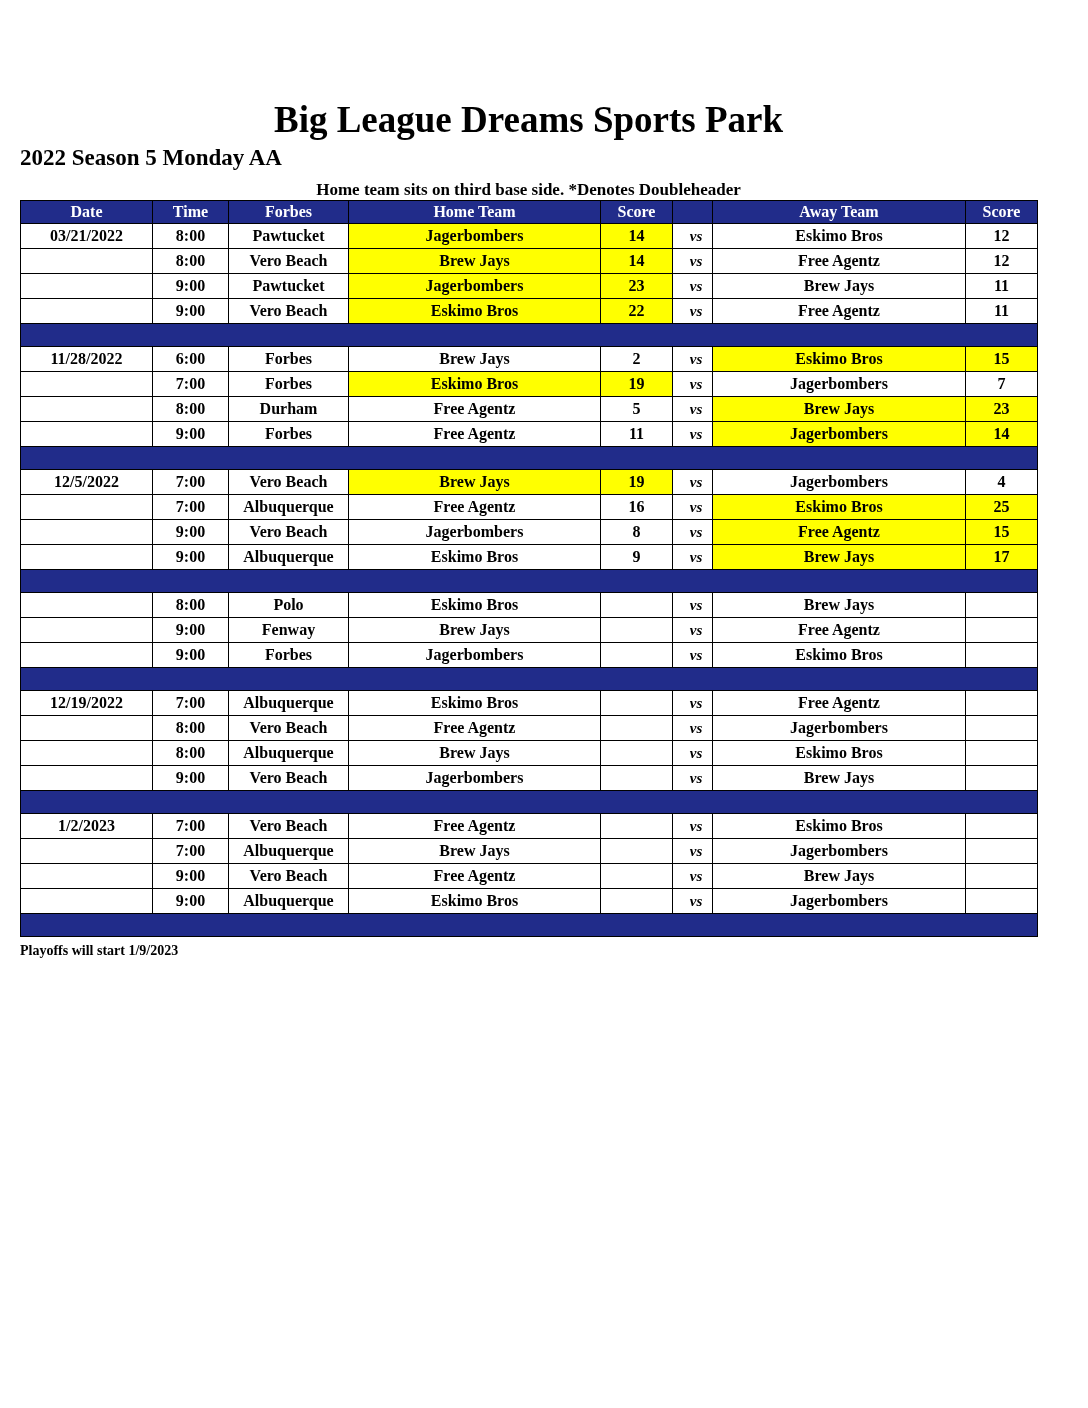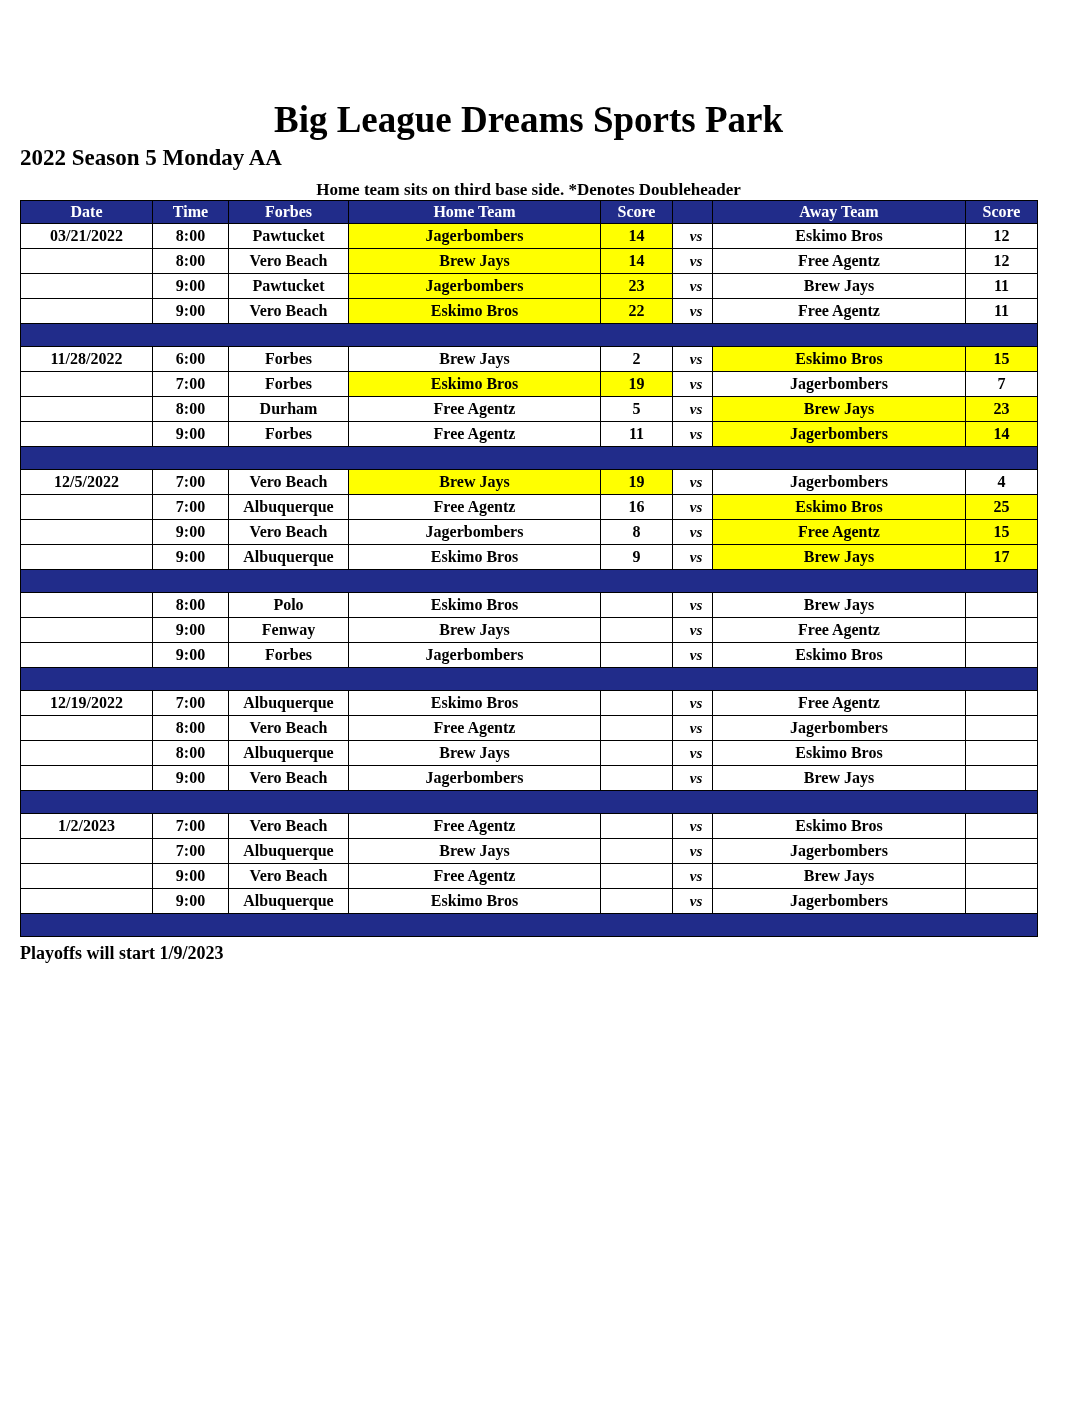--- a/index.html
+++ b/index.html
@@ -64,21 +64,21 @@
     padding-left: 9px;
   }
   .schedule td.hl {
     background: var(--hl);
   }
   .schedule tr.sep td {
     background: var(--navy);
     height: 23px;
   }
   .footer {
-    font-size: 18px;
+    font-size: 14px;
     font-weight: bold;
     margin-top: 6px;
     text-align: left;
   }
 </style>
 </head>
 <body>
 
 <div class="page">
   <div class="title">Big League Dreams Sports Park</div>

